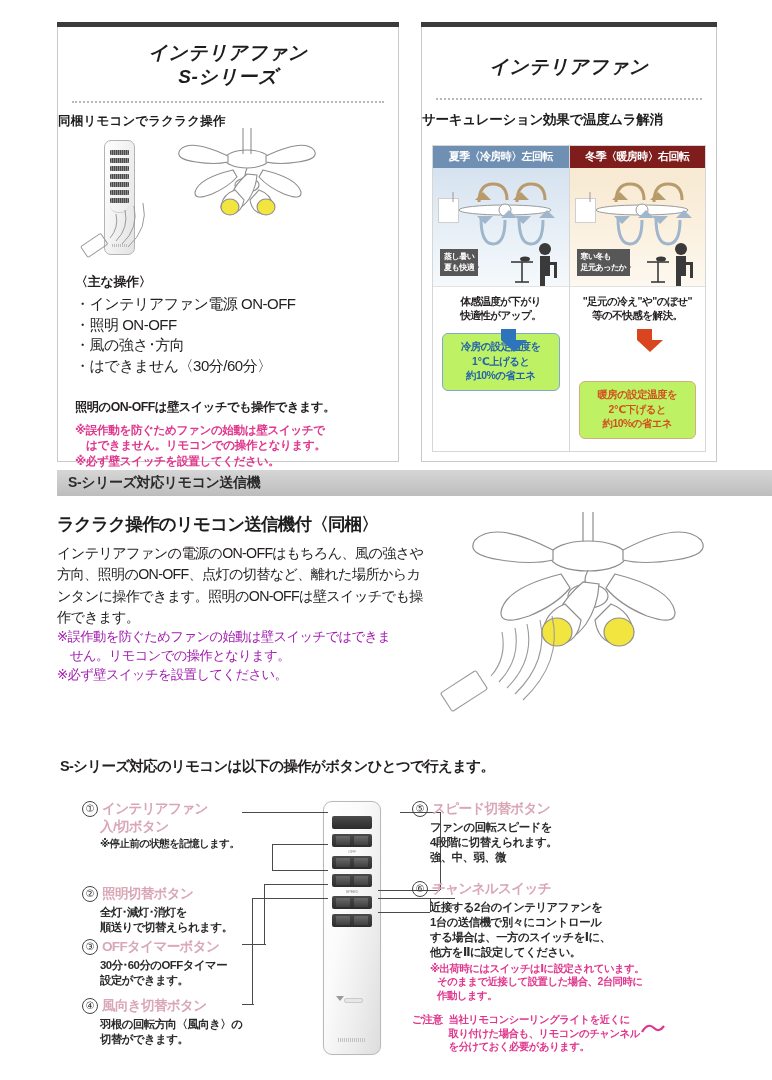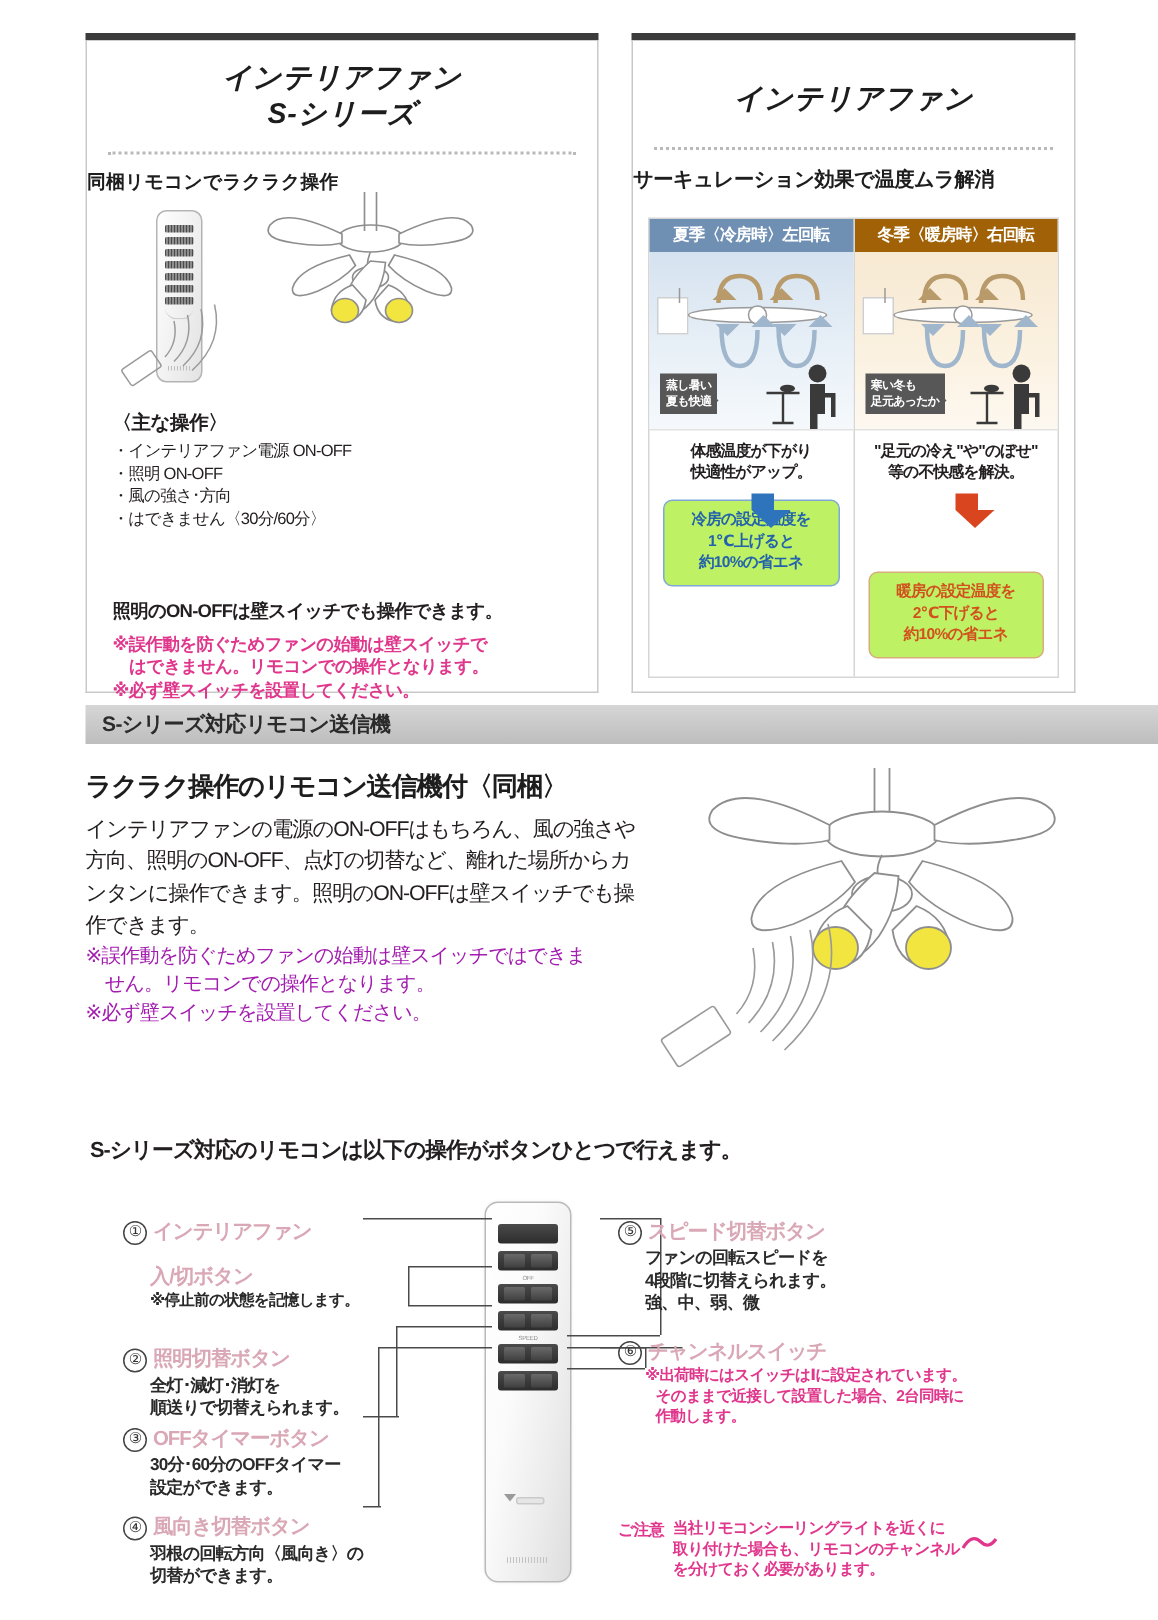--- a/index.html
+++ b/index.html
@@ -47,36 +47,36 @@
   .remote-mini .logo{position:absolute;left:7px;bottom:7px;width:15px;height:3px;
     background:repeating-linear-gradient(90deg,#bdbdbd 0 1px,transparent 1px 2px);}
 
   .fan-wrap{position:absolute;left:105px;top:-6px;}
   .sig-wrap{position:absolute;left:22px;top:66px;}
 
   
   .ops{position:absolute;left:17px;top:246px;right:12px;}
   .ops-head{font-size:13px;font-weight:bold;letter-spacing:-.3px;}
   .ops ul{list-style:none;margin:3px 0 0 0;padding:0;}
-  .ops li{font-size:11px;line-height:1.37;letter-spacing:-.5px;font-weight:500;}
+  .ops li{font-size:15px;line-height:1.37;letter-spacing:-.5px;font-weight:500;}
   .ops li::before{content:"・";}
   .note-blk{position:absolute;left:17px;top:372px;right:12px;}
   .note-dark{font-size:12.3px;letter-spacing:-.5px;font-weight:bold;}
   .note-pink{color:#e0368c;font-size:11.6px;line-height:1.32;margin-top:6px;letter-spacing:-.4px;font-weight:bold;}
   .note-pink .ind{display:block;padding-left:11px;}
 
   
   .circ{position:absolute;left:10px;top:118px;right:10px;bottom:9px;
         border:1px solid #d6d6d6;display:flex;}
   .circ-col{flex:1 1 50%;display:flex;flex-direction:column;min-width:0;}
   .circ-col.summer{border-right:1px solid #d6d6d6;}
   .circ-hd{font-size:11px;font-weight:bold;color:#fff;text-align:center;
            padding:3px 0 4px;letter-spacing:-.6px;}
   .circ-hd.summer{background:#6f8fb3;}
-  .circ-hd.winter{background:#a16207;}
+  .circ-hd.winter{background:#7f1d1d;}
   .scene{position:relative;height:118px;overflow:hidden;}
   .scene.summer{background:linear-gradient(180deg,#d5e2ef 0%,#e8f0f7 55%,#f5f9fc 100%);}
   .scene.winter{background:linear-gradient(180deg,#f7e9d2 0%,#fbf1e0 55%,#fdf8f0 100%);}
   .win{position:absolute;left:5px;top:30px;width:19px;height:23px;background:#fff;border:1px solid #cfcfcf;}
   .bubble{position:absolute;left:7px;bottom:10px;background:#575757;color:#fff;
           font-size:8px;font-weight:bold;line-height:1.3;padding:3px 4px;letter-spacing:-.5px;}
   .bubble::after{content:"";position:absolute;right:-5px;bottom:5px;border:4px solid transparent;border-left-color:#575757;}
   .circ-cap{font-size:10.6px;font-weight:bold;text-align:center;line-height:1.32;
             padding:8px 3px 5px;letter-spacing:-.6px;border-top:1px solid #e2e2e2;}
   .arrow-dn{margin:1px auto 4px;width:0;height:0;position:relative;}
@@ -102,21 +102,21 @@
   .mid-p{width:372px;margin-top:7px;font-size:14.2px;line-height:1.5;letter-spacing:-.7px;font-weight:500;}
   .mid-warn{width:372px;color:#a21caf;font-size:13.3px;line-height:1.42;letter-spacing:-.6px;font-weight:normal;}
   .mid-warn .ind{display:block;padding-left:13px;}
   .mid-ill{position:absolute;right:-6px;top:-8px;}
 
   
   .bot-h{position:absolute;left:60px;top:757px;font-size:14.5px;font-weight:bold;letter-spacing:-.7px;}
 
   .callouts{position:absolute;left:57px;top:795px;width:660px;height:270px;}
   .co{position:absolute;}
-  .co-ttl{font-size:13.6px;font-weight:bold;letter-spacing:-.7px;color:#d9a7b6;white-space:nowrap;margin-top:12px;}
+  .co-ttl{font-size:13.6px;font-weight:bold;letter-spacing:-.7px;color:#d9a7b6;white-space:nowrap;}
   .co-ttl .num{
     display:inline-block;width:14px;height:14px;line-height:13px;text-align:center;
     border:1px solid #444;border-radius:50%;font-size:10px;color:#333;
     margin-right:4px;vertical-align:1px;font-weight:normal;
   }
   .co-body{font-size:11.4px;line-height:1.33;letter-spacing:-.5px;font-weight:bold;color:#2a2a2a;padding-left:18px;margin-top:2px;}
   .co-note{font-size:10.4px;line-height:1.3;letter-spacing:-.5px;color:#e0368c;font-weight:bold;padding-left:18px;margin-top:1px;}
   .attn{position:absolute;display:flex;gap:6px;}
   .attn-lbl{font-size:10.6px;color:#e0368c;font-weight:bold;white-space:nowrap;letter-spacing:-.5px;}
   .attn-txt{font-size:10.4px;color:#e0368c;font-weight:bold;line-height:1.32;letter-spacing:-.5px;}
@@ -490,20 +490,26 @@
         <span>ファンの回転スピードを</span><br>
         <span>4段階に切替えられます。</span><br>
         <span>強、中、弱、微</span>
       </div>
     </div>
 
     <div class="co" style="left:355px;top:85px">
       <div class="co-ttl">
         <span class="num">⑥</span><span>チャンネルスイッチ</span>
       </div>
+      <div class="co-body">
+        <span>近接する2台のインテリアファンを</span><br>
+        <span>1台の送信機で別々にコントロール</span><br>
+        <span>する場合は、一方のスイッチをⅠに、</span><br>
+        <span>他方をⅡに設定してください。</span>
+      </div>
       <div class="co-note">
         <span>※出荷時にはスイッチはⅠに設定されています。</span><br>
         <span style="padding-left:7px;display:inline-block">そのままで近接して設置した場合、2台同時に</span><br>
         <span style="padding-left:7px;display:inline-block">作動します。</span>
       </div>
     </div>
 
     <div class="attn" style="left:355px;top:218px">
       <div class="attn-lbl">ご注意</div>
       <div class="attn-txt">

